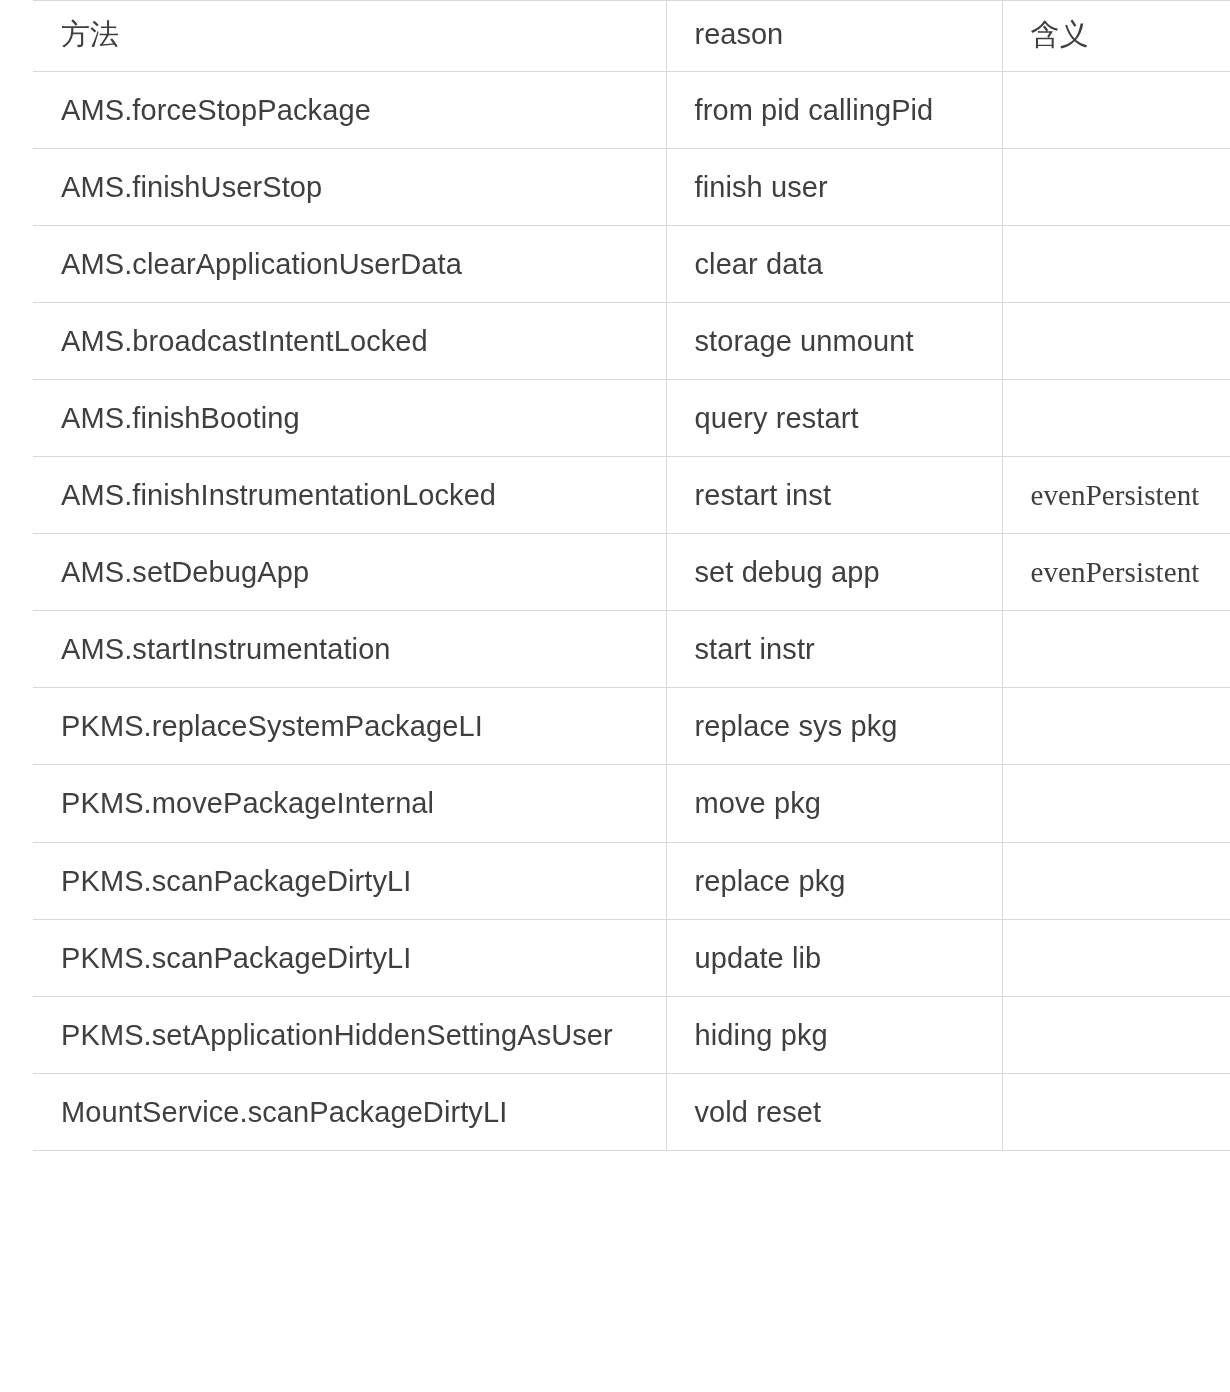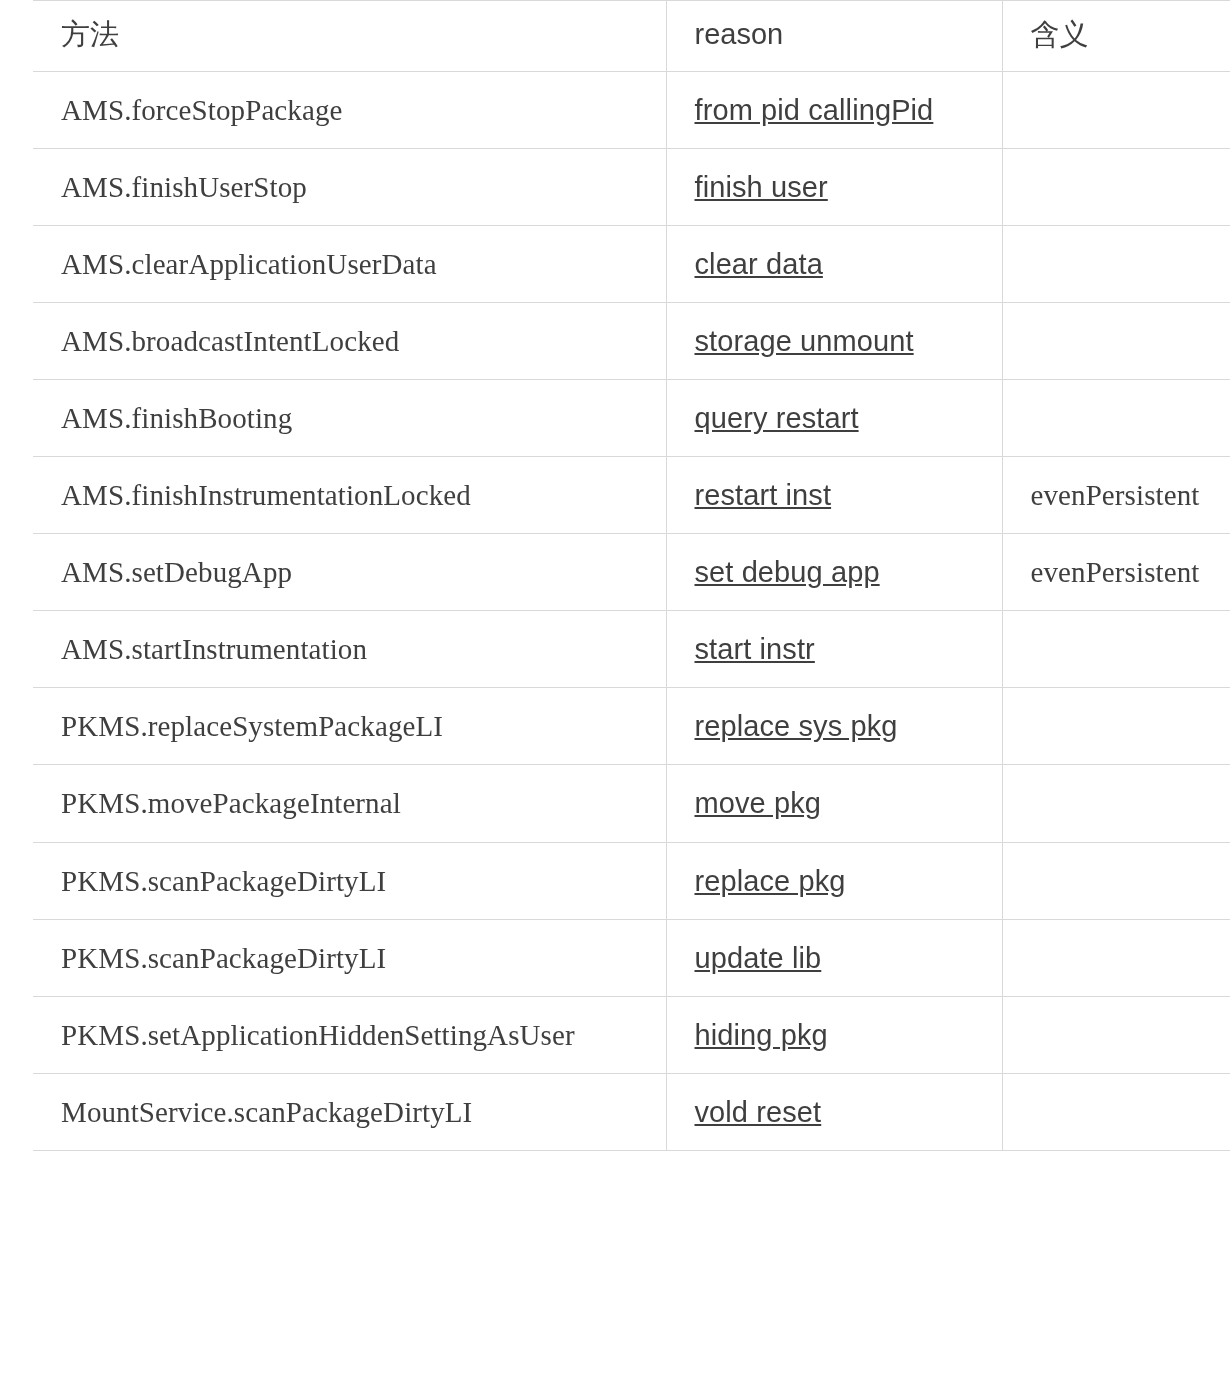--- a/index.html
+++ b/index.html
@@ -49,22 +49,22 @@
     border-right: none;
   }
   table.data-table thead th {
     border-top: none;
     padding-top: 12px;
     padding-bottom: 16px;
   }
   table.data-table tbody tr:first-child td {
     border-top: 1px solid #d9d9d9;
   }
-  td.col-method { letter-spacing: 0.1px; font-family: Liberation Serif, serif; }
-  td.col-reason { letter-spacing: 0.1px; text-decoration: underline; }
+  td.col-method { letter-spacing: 0.1px; }
+  td.col-reason { letter-spacing: 0.1px; }
   td.col-meaning { letter-spacing: 0.1px; font-family: Liberation Serif, serif; }
 </style>
 </head>
 <body>
 
 <div class="table-wrap">
   <table class="data-table">
     <colgroup>
       <col class="c0">
       <col class="c1">

